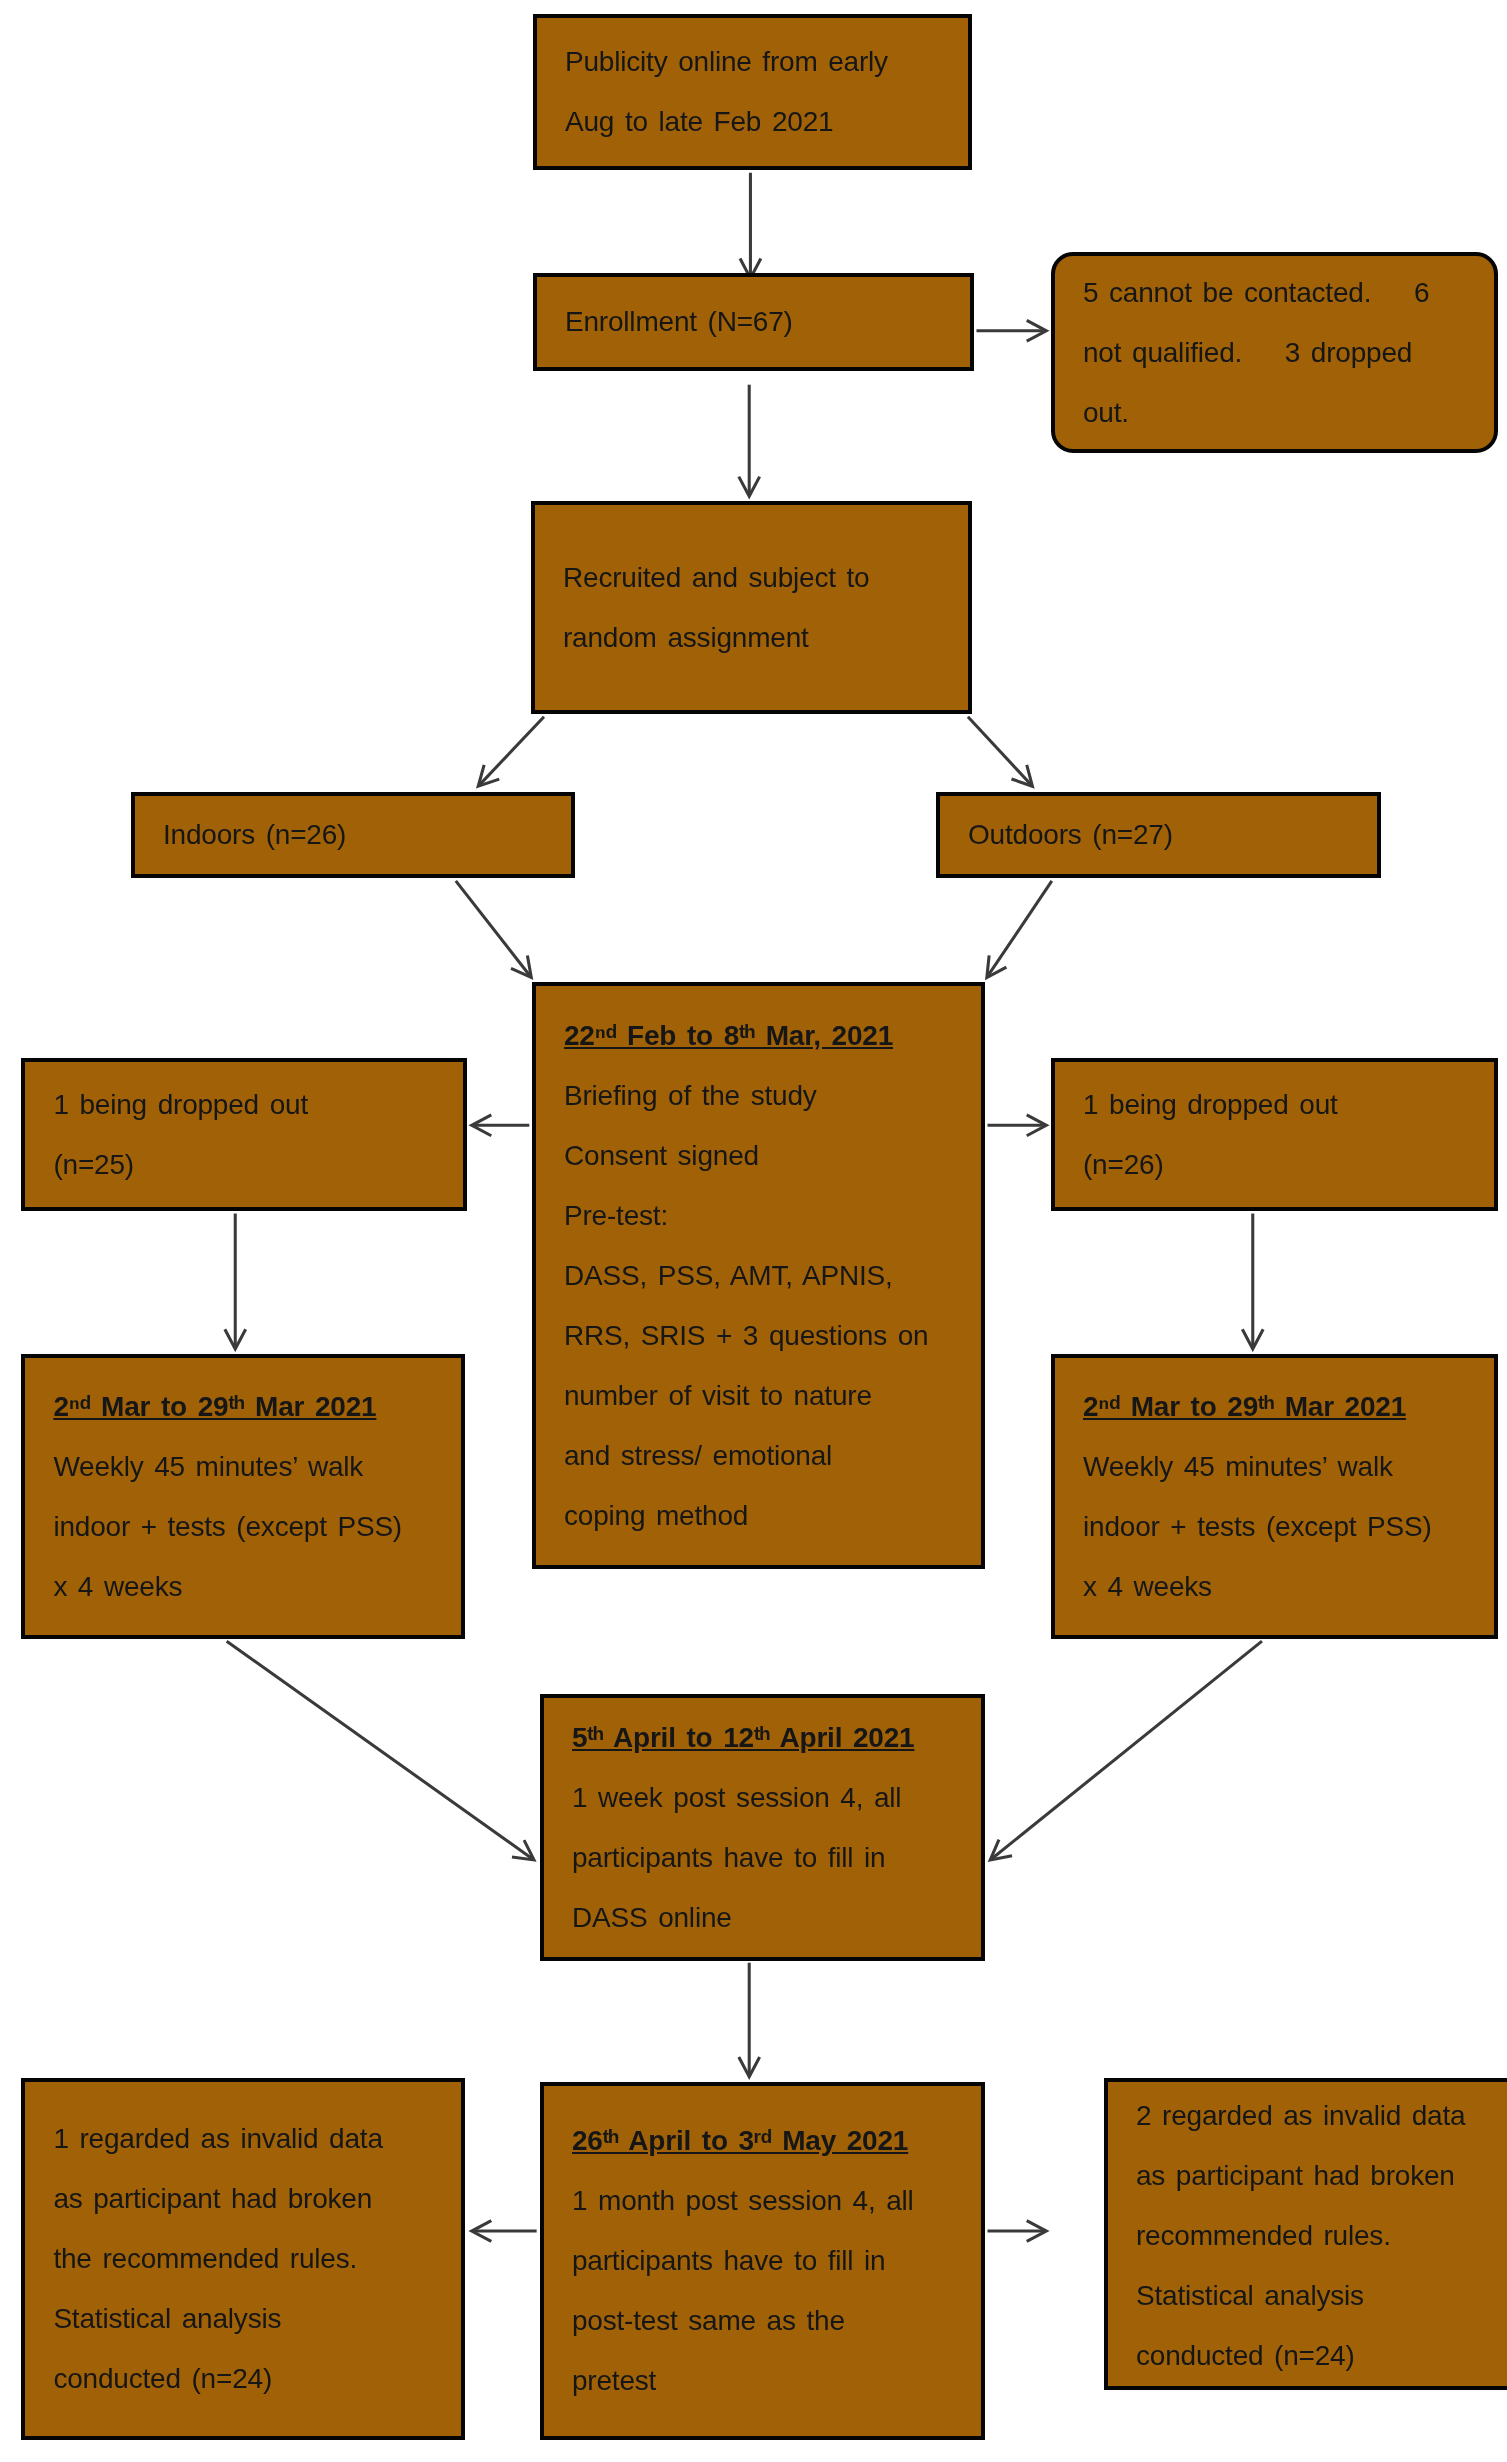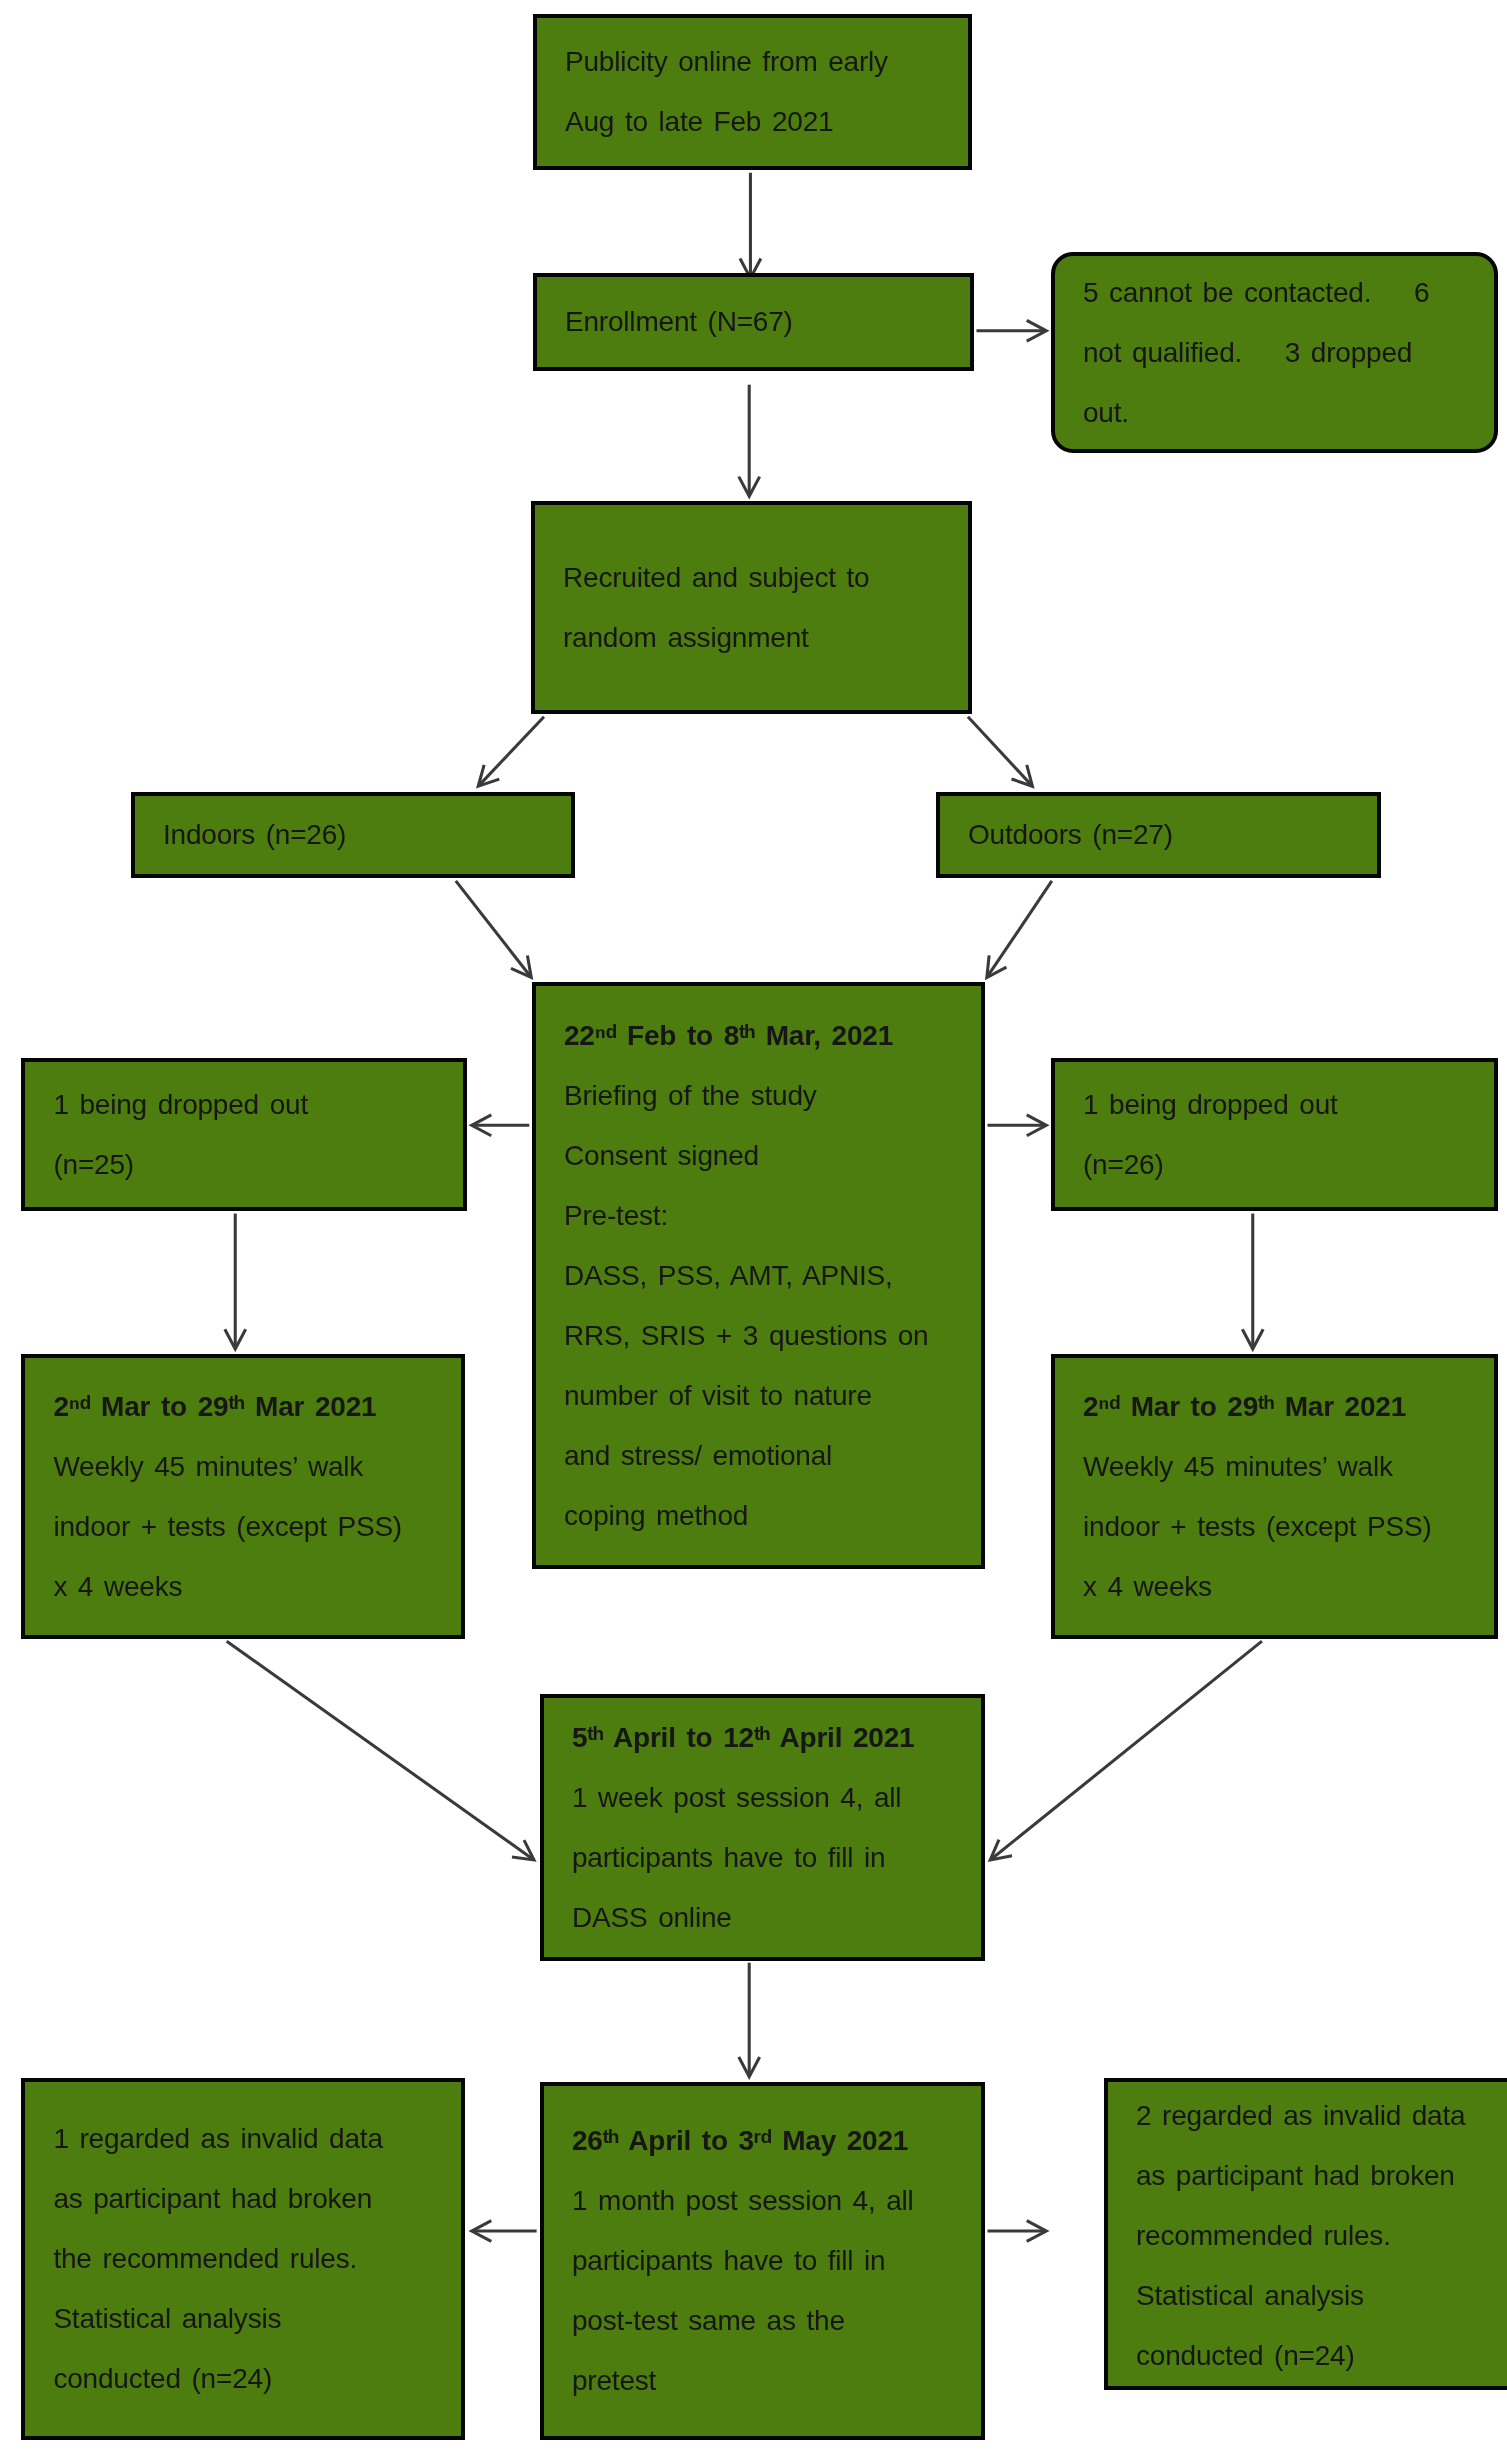--- a/index.html
+++ b/index.html
@@ -8,39 +8,39 @@
     width:1507px;
     height:2462px;
     background:#ffffff;
     font-family:"Liberation Sans","DejaVu Sans",sans-serif;
     color:#161616;
     overflow:hidden;
   }
   .fbox{
     position:absolute;
     border:4.3px solid #050505;
-    background:#4d7c0f;
+    background:#a16207;
     box-sizing:border-box;
     display:flex;
     flex-direction:column;
     justify-content:center;
     padding-left:28px;
     padding-right:6px;
   }
   .bl{
     height:60px;
     display:flex;
     align-items:center;
     font-size:28px;
     letter-spacing:-0.2px;
     word-spacing:3.1px;
     white-space:pre;
     color:#161616;
   }
-  .bold{font-weight:bold;}
+  .bold{font-weight:bold;text-decoration:underline;}
   
   #box-publicity   {left:533px;  top:14px;   width:439px; height:156px;}
   #box-enrollment  {left:533px;  top:273px;  width:441px; height:98px;}
   #box-exclusions  {left:1051px; top:252px;  width:447px; height:201px;border-radius:22px;}
   #box-recruited   {left:531px;  top:501px;  width:441px; height:213px;text-align:center;}
   #box-indoors     {left:131px;  top:792px; width:444px; height:86px;}
   #box-outdoors    {left:936px; top:792px; width:445px; height:86px;}
   #box-briefing    {left:532px;  top:982px; width:453px; height:587px;}
   #box-dropout-left {left:21.4px;  top:1058px; width:446px; height:153px;}
   #box-dropout-right{left:1051px;top:1058px; width:447px; height:153px;}

